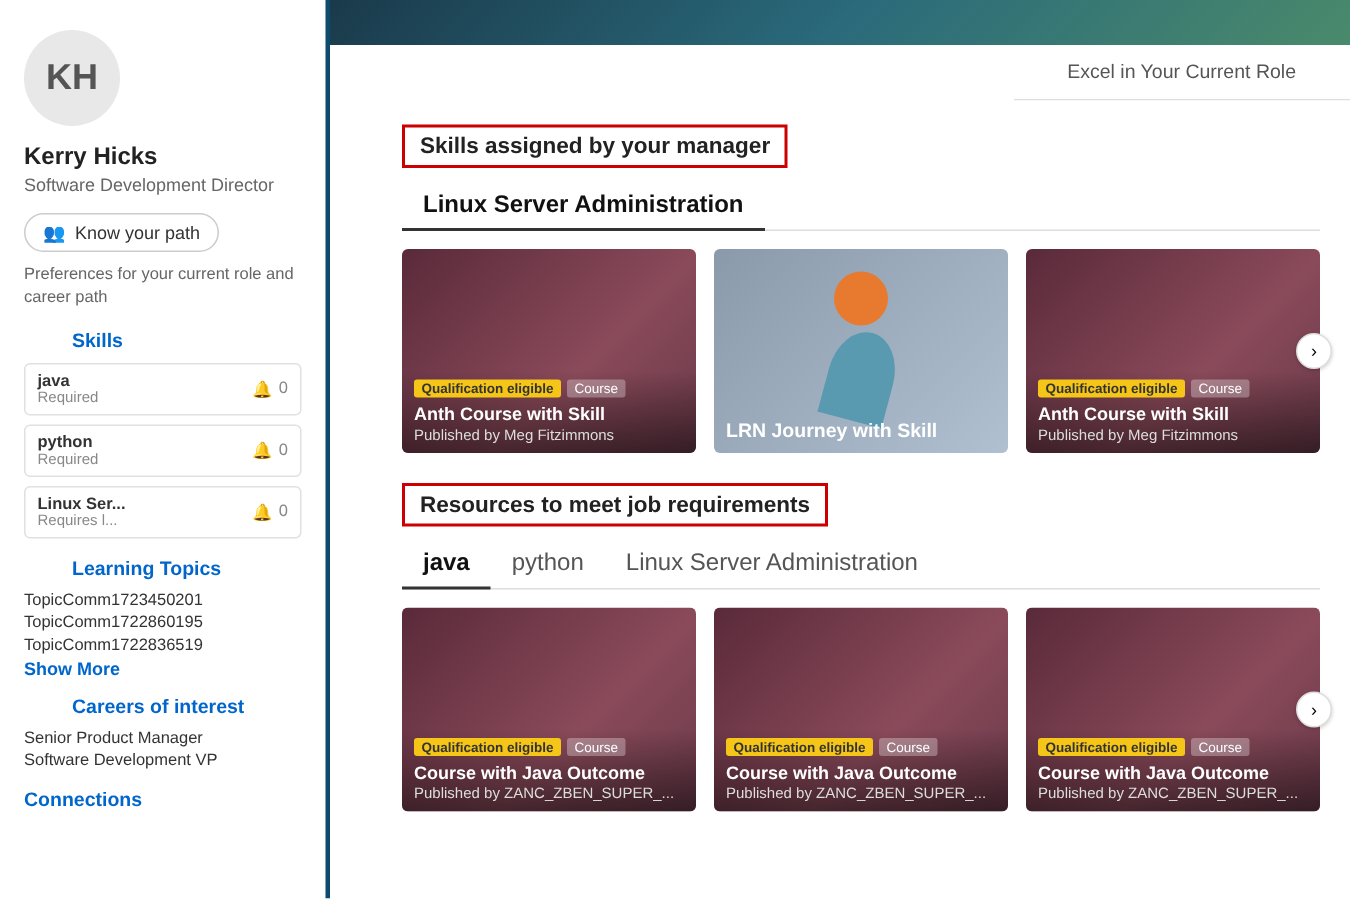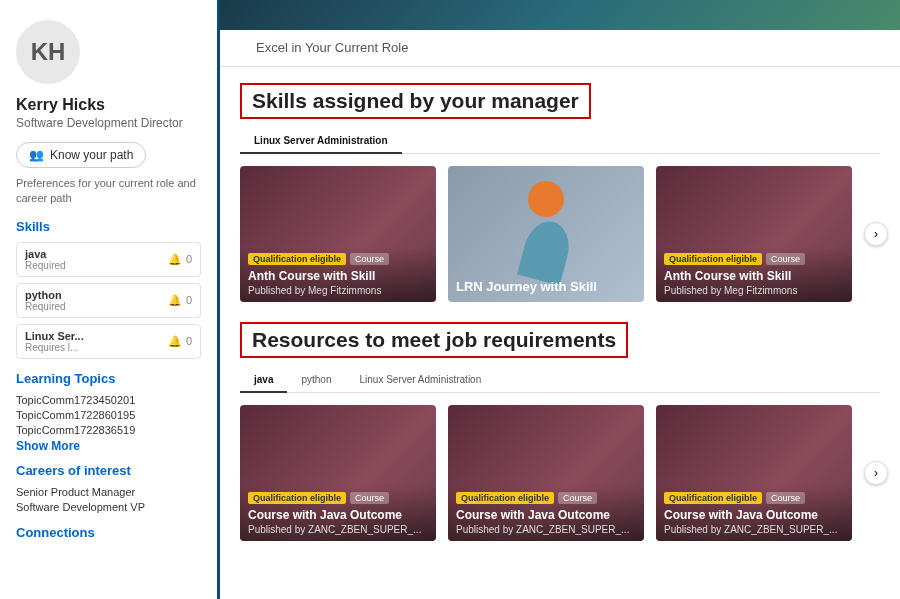--- a/index.html
+++ b/index.html
@@ -56,20 +56,21 @@
       font-size: 11px;
       color: #666;
       margin-bottom: 12px;
       line-height: 1.4;
     }
     .section-label {
       font-size: 13px;
       font-weight: bold;
       color: #0066cc;
       margin-bottom: 8px;
+      margin-left: 32px;
     }
     .skill-item {
       display: flex;
       align-items: center;
       justify-content: space-between;
       border: 1px solid #e0e0e0;
       border-radius: 4px;
       padding: 5px 8px;
       margin-bottom: 6px;
       font-size: 11px;
@@ -84,20 +85,21 @@
     .career-item { font-size: 11px; color: #333; margin-bottom: 3px; }
     .connections-label { font-size: 13px; font-weight: bold; color: #0066cc; margin-top: 12px; }
 
     
     .main {
       flex: 1;
       display: flex;
       flex-direction: column;
       overflow: hidden;
       height: 599px;
+      align-items: flex-end;
     }
 
     
     .tabs-bar {
       display: flex;
       border-bottom: 1px solid #ddd;
       background: #fff;
       padding: 0 20px;
       flex-shrink: 0;
     }
@@ -121,35 +123,35 @@
       overflow-y: auto;
       padding: 16px 20px;
       background: #fff;
     }
 
     
     .section-heading {
       border: 2px solid #cc0000;
       display: inline-block;
       padding: 4px 10px;
-      font-size: 21px;
+      font-size: 15px;
       font-weight: bold;
       color: #222;
       margin-bottom: 10px;
     }
 
     
     .sub-tab-bar {
       display: flex;
       border-bottom: 1px solid #ddd;
       margin-bottom: 12px;
     }
     .sub-tab {
       padding: 6px 14px;
-      font-size: 10px;
+      font-size: 16px;
       cursor: pointer;
       color: #555;
       border-bottom: 2px solid transparent;
       margin-bottom: -1px;
     }
     .sub-tab.active {
       border-bottom: 2px solid #333;
       color: #111;
       font-weight: bold;
     }

